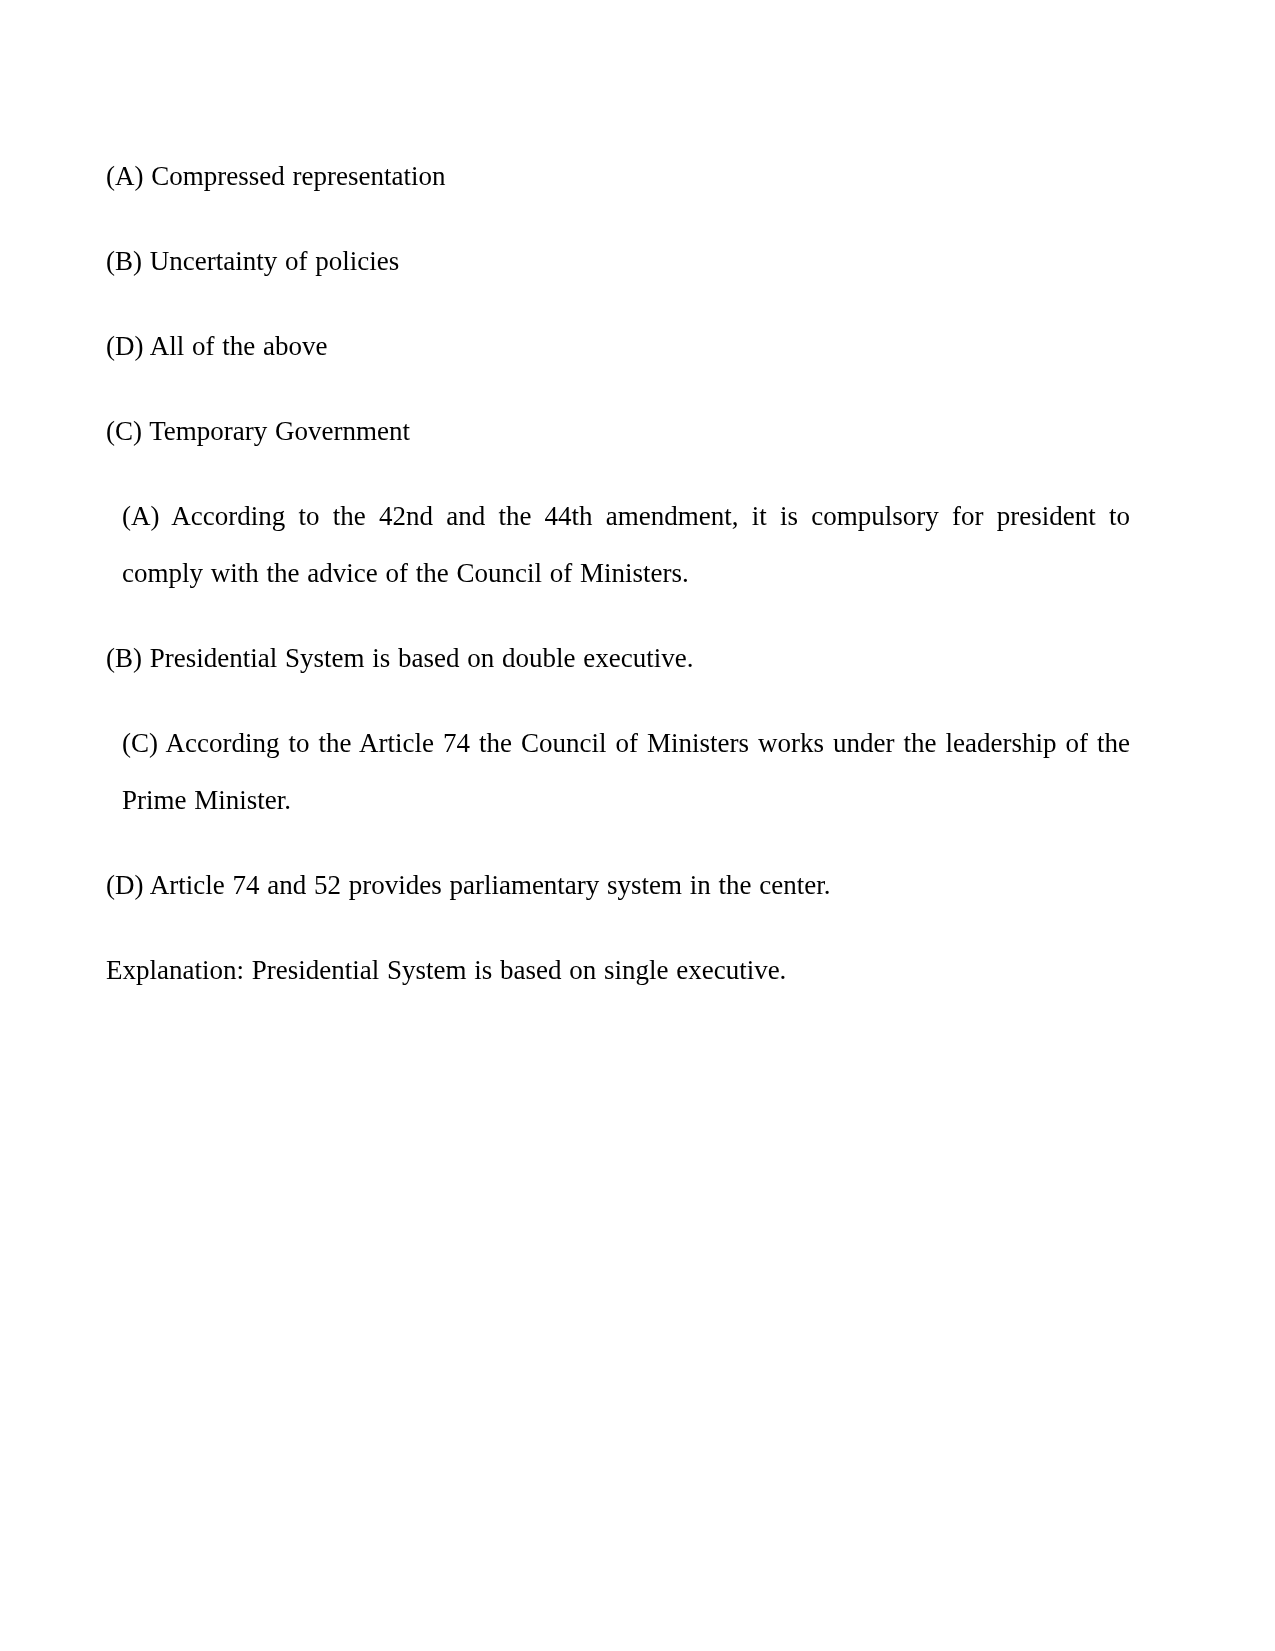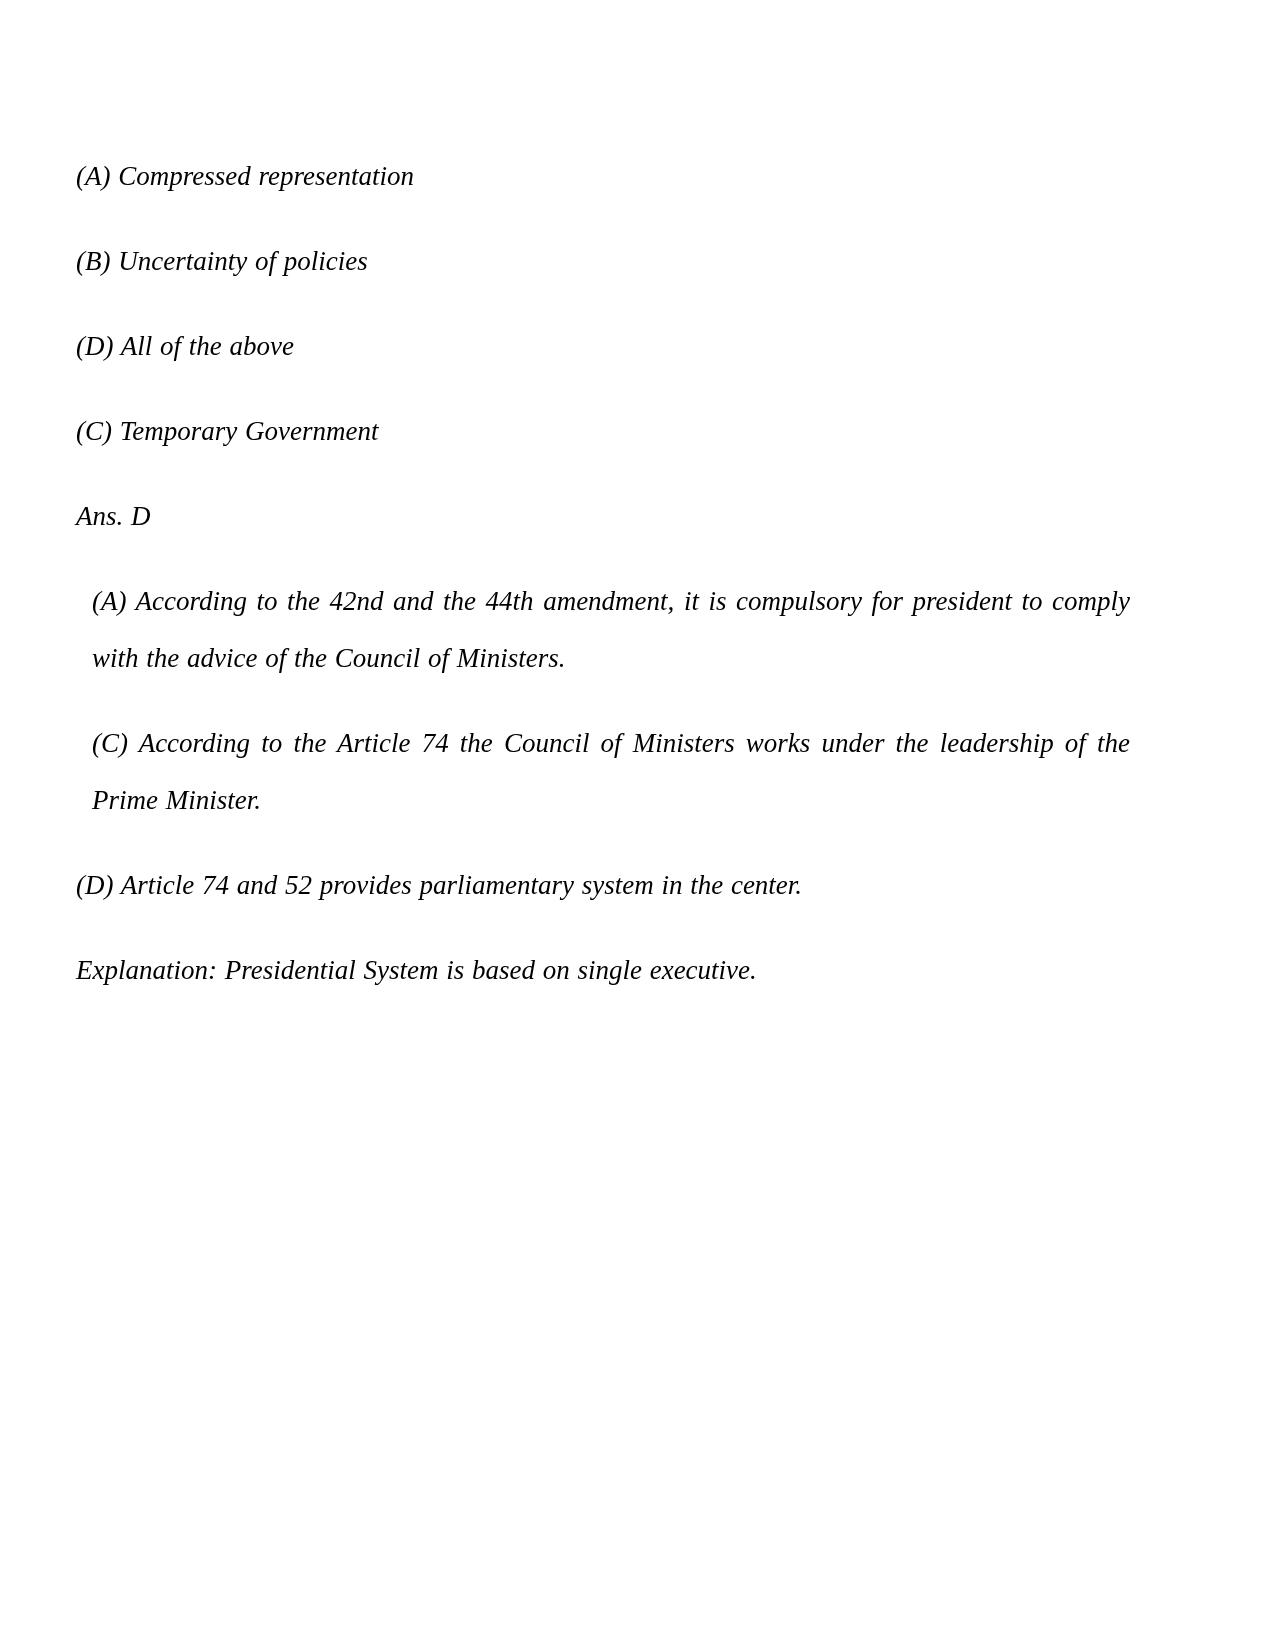--- a/index.html
+++ b/index.html
@@ -10,24 +10,23 @@
   body {
     width: 1275px;
     height: 1651px;
     overflow: hidden;
     font-family: "Liberation Serif", serif;
   }
   .page {
     box-sizing: border-box;
     width: 1275px;
     height: 1651px;
-    padding: 148px 145px 0 76px;
+    padding: 148px 145px 0 106px;
     background: #ffffff;
     color: #000000;
-    font-style: italic;
   }
   .page p {
     margin: 0 0 28px 0;
     font-size: 27px;
     line-height: 57px;
     color: #000000;
     text-align: left;
     word-spacing: 1px;
   }
   .page p.justify {
@@ -36,18 +35,18 @@
   }
 </style>
 </head>
 <body>
 
 <main class="page" style="background: rgb(255, 255, 255); color: rgb(0, 0, 0);">
     <p>(A) Compressed representation</p>
     <p>(B) Uncertainty of policies</p>
     <p>(D) All of the above</p>
     <p>(C) Temporary Government</p>
-    <p>Ans. D</p>
     <p class="justify">(A) According to the 42nd and the 44th amendment, it is compulsory for president to comply with the advice of the Council of Ministers.</p>
+    <p>(B) Presidential System is based on double executive.</p>
     <p class="justify">(C) According to the Article 74 the Council of Ministers works under the leadership of the Prime Minister.</p>
     <p>(D) Article 74 and 52 provides parliamentary system in the center.</p>
     <p>Explanation: Presidential System is based on single executive.</p>
   </main>
 
 </body></html>

